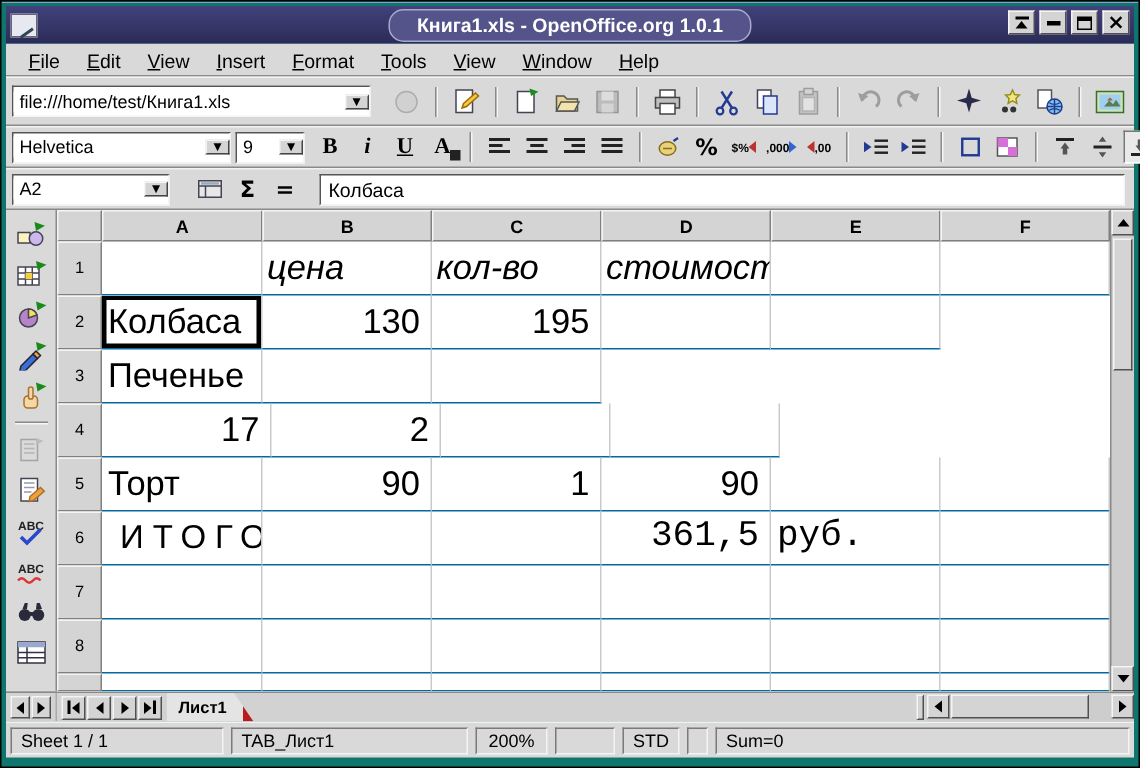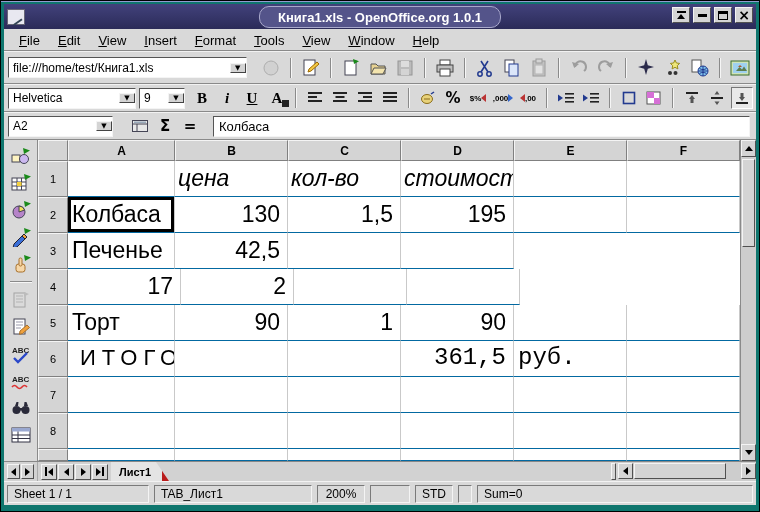--- a/index.html
+++ b/index.html
@@ -290,21 +290,21 @@
       <svg width="22" height="20" viewBox="0 0 22 20">
           <rect x="2" y="3" width="18" height="14" fill="#cfe3b8" stroke="#3d6d2c"></rect>
           <rect x="4" y="5" width="14" height="10" fill="#9fd0ef"></rect>
           <path d="M7 13l3.5-4 2.5 2.5 2-3 3 4.5z" fill="#5c7d4f"></path>
           <path d="M9 9h4l-2-2z" fill="#b05a2a"></path>
         </svg>
     </div>
   </div>
 
   <div class="tb tb-format">
-    <div class="combo" style="width:128px;">
+    <div class="combo" style="width:146px;">
       <input value="Helvetica" style="">
       <div class="combo-btn">
           <span>▼</span>
         </div>
     </div>
     <div class="combo" style="width:46px;">
       <input value="9" style="">
       <div class="combo-btn">
           <span>▼</span>
         </div>
@@ -565,30 +565,28 @@
         <div class="cell w it">кол-во</div>
         <div class="cell w it">стоимость</div>
         <div class="cell w"></div>
         <div class="cell w"></div>
       </div>
 
       <div class="grow">
         <div class="rh">2</div>
         <div class="cell w-a cursor">Колбаса</div>
         <div class="cell w num">130</div>
-        <div class="cell w num">1,5</div>
         <div class="cell w num">195</div>
         <div class="cell w"></div>
         <div class="cell w"></div>
       </div>
 
       <div class="grow">
         <div class="rh">3</div>
         <div class="cell w-a">Печенье</div>
-        <div class="cell w num">42,5</div>
         <div class="cell w"></div>
         <div class="cell w"></div>
       </div>
 
       <div class="grow">
         <div class="rh">4</div>
         <div class="cell w num">17</div>
         <div class="cell w num">2</div>
         <div class="cell w"></div>
         <div class="cell w"></div>

